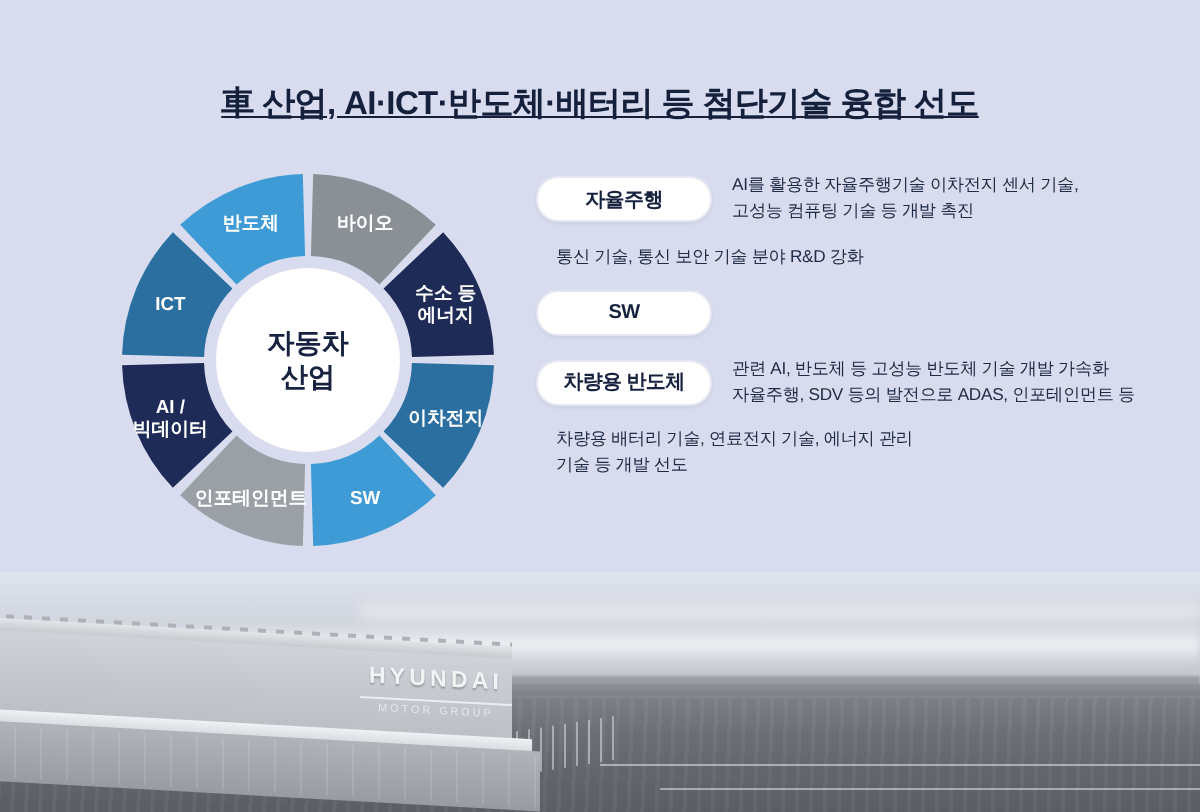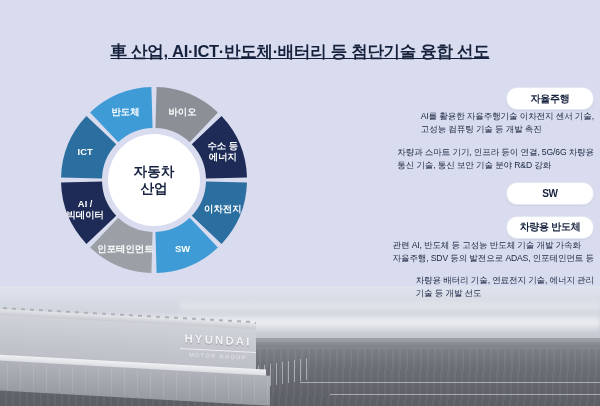--- a/index.html
+++ b/index.html
@@ -67,21 +67,21 @@
   .donut-wrap{position:absolute;left:61px;top:87px;width:186px;height:186px;}
   .donut-wrap svg{display:block;}
   .seg-label{font-size:9.4px;font-weight:700;fill:#ffffff;
         font-family:"Liberation Sans","DejaVu Sans",sans-serif;}
   .center-ring{fill:#ffffff;}
   .center-text{font-size:13.6px;font-weight:700;fill:#16223f;
         font-family:"Liberation Sans","DejaVu Sans",sans-serif;}
 
   
   .list{position:absolute;left:268px;top:86px;width:326px;}
-  .row{display:flex;align-items:flex-end;margin-bottom:9.5px;flex-direction:column;}
+  .row{display:flex;align-items:center;margin-bottom:9.5px;}
   .pill{flex:0 0 auto;width:86px;height:21px;border-radius:11px;background:#ffffff;
         border:1px solid #e4e7f1;box-shadow:0 1px 1.5px rgba(40,50,90,.07);
         display:flex;align-items:center;justify-content:center;
         font-size:10px;font-weight:700;color:#17223f;letter-spacing:-.3px;
         margin-top:1px;}
   .desc{margin-left:10px;font-size:8.6px;line-height:1.52;color:#202b45;
         letter-spacing:-.15px;max-width:228px;}
   .desc span{display:block;white-space:nowrap;}
 </style>
 </head>
@@ -154,21 +154,20 @@
   <div class="list" id="item-list">
       <div class="row">
         <div class="pill">자율주행</div>
         <div class="desc">
           <span>AI를 활용한 자율주행기술 이차전지 센서 기술,</span>
           <span>고성능 컴퓨팅 기술 등 개발 촉진</span>
         </div>
       </div>
       <div class="row">
         <div class="desc">
-          <span>차량과 스마트 기기, 인프라 등이 연결, 5G/6G 차량용</span>
           <span>통신 기술, 통신 보안 기술 분야 R&amp;D 강화</span>
         </div>
       </div>
       <div class="row">
         <div class="pill">SW</div>
       </div>
       <div class="row">
         <div class="pill">차량용 반도체</div>
         <div class="desc">
           <span>관련 AI, 반도체 등 고성능 반도체 기술 개발 가속화</span>

